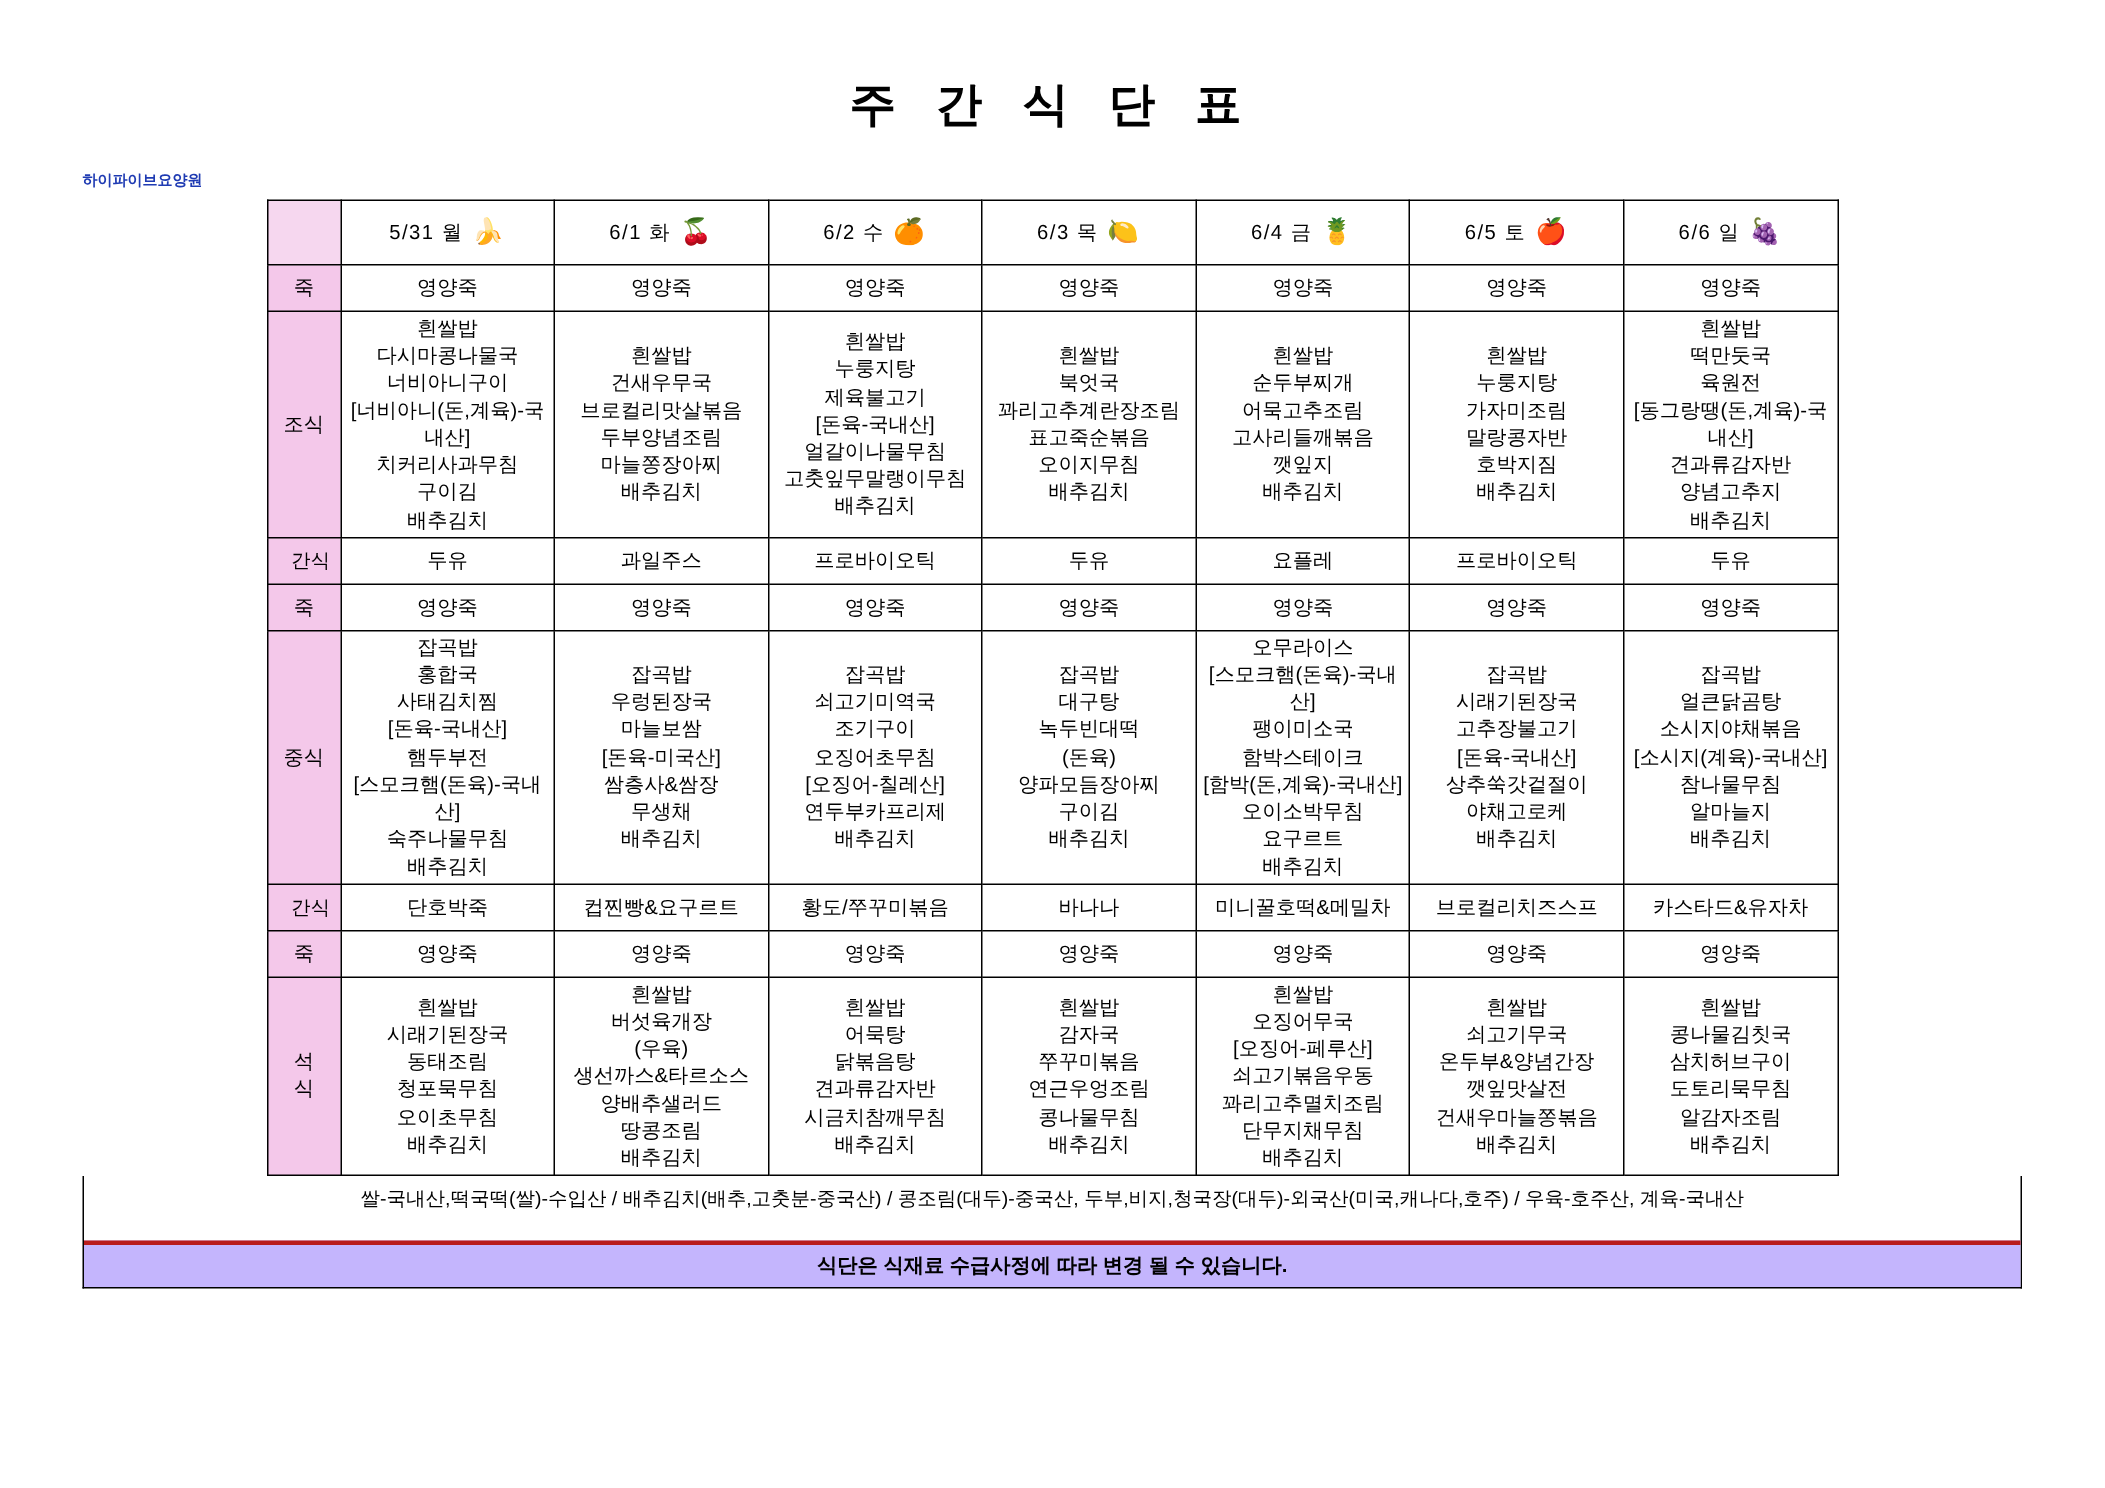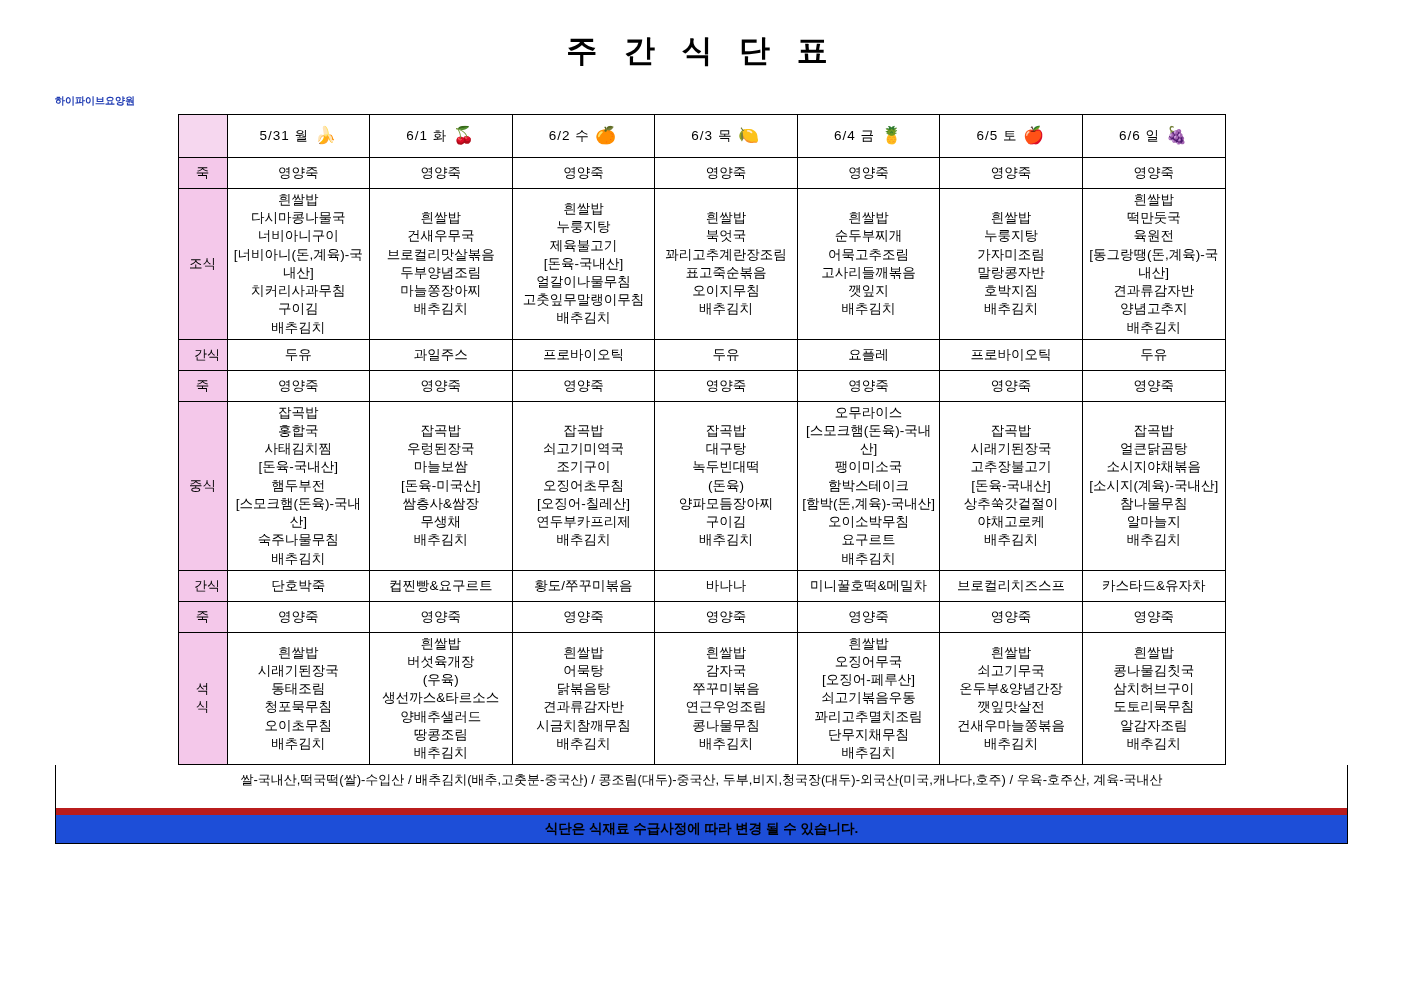--- a/index.html
+++ b/index.html
@@ -18,21 +18,21 @@
     position: relative;
     width: 1403px;
     height: 992px;
     box-sizing: border-box;
   }
   .title {
     text-align: center;
     font-size: 31px;
     font-weight: bold;
     letter-spacing: 9px;
-    padding-top: 30px;
+    padding-top: 49px;
     color: #000;
   }
   .org {
     color: #1f3bb3;
     font-size: 10px;
     font-weight: bold;
     margin-left: 55px;
     margin-top: 22px;
   }
   table.menu {
@@ -97,22 +97,22 @@
     text-align: center;
     font-size: 13px;
     padding: 5px 4px 18px 4px;
     line-height: 1.5;
     color: #000;
   }
   .footer .notice {
     text-align: center;
     font-size: 13.5px;
     font-weight: bold;
-    background: #1d4ed8;
-    border-top: 7px solid #b91c1c;
+    background: #c4b5fd;
+    border-top: 3px solid #b91c1c;
     padding: 5px 4px;
   }
   .vert {
     letter-spacing: 0;
   }
 </style>
 </head>
 <body>
 
 <div id="page">

